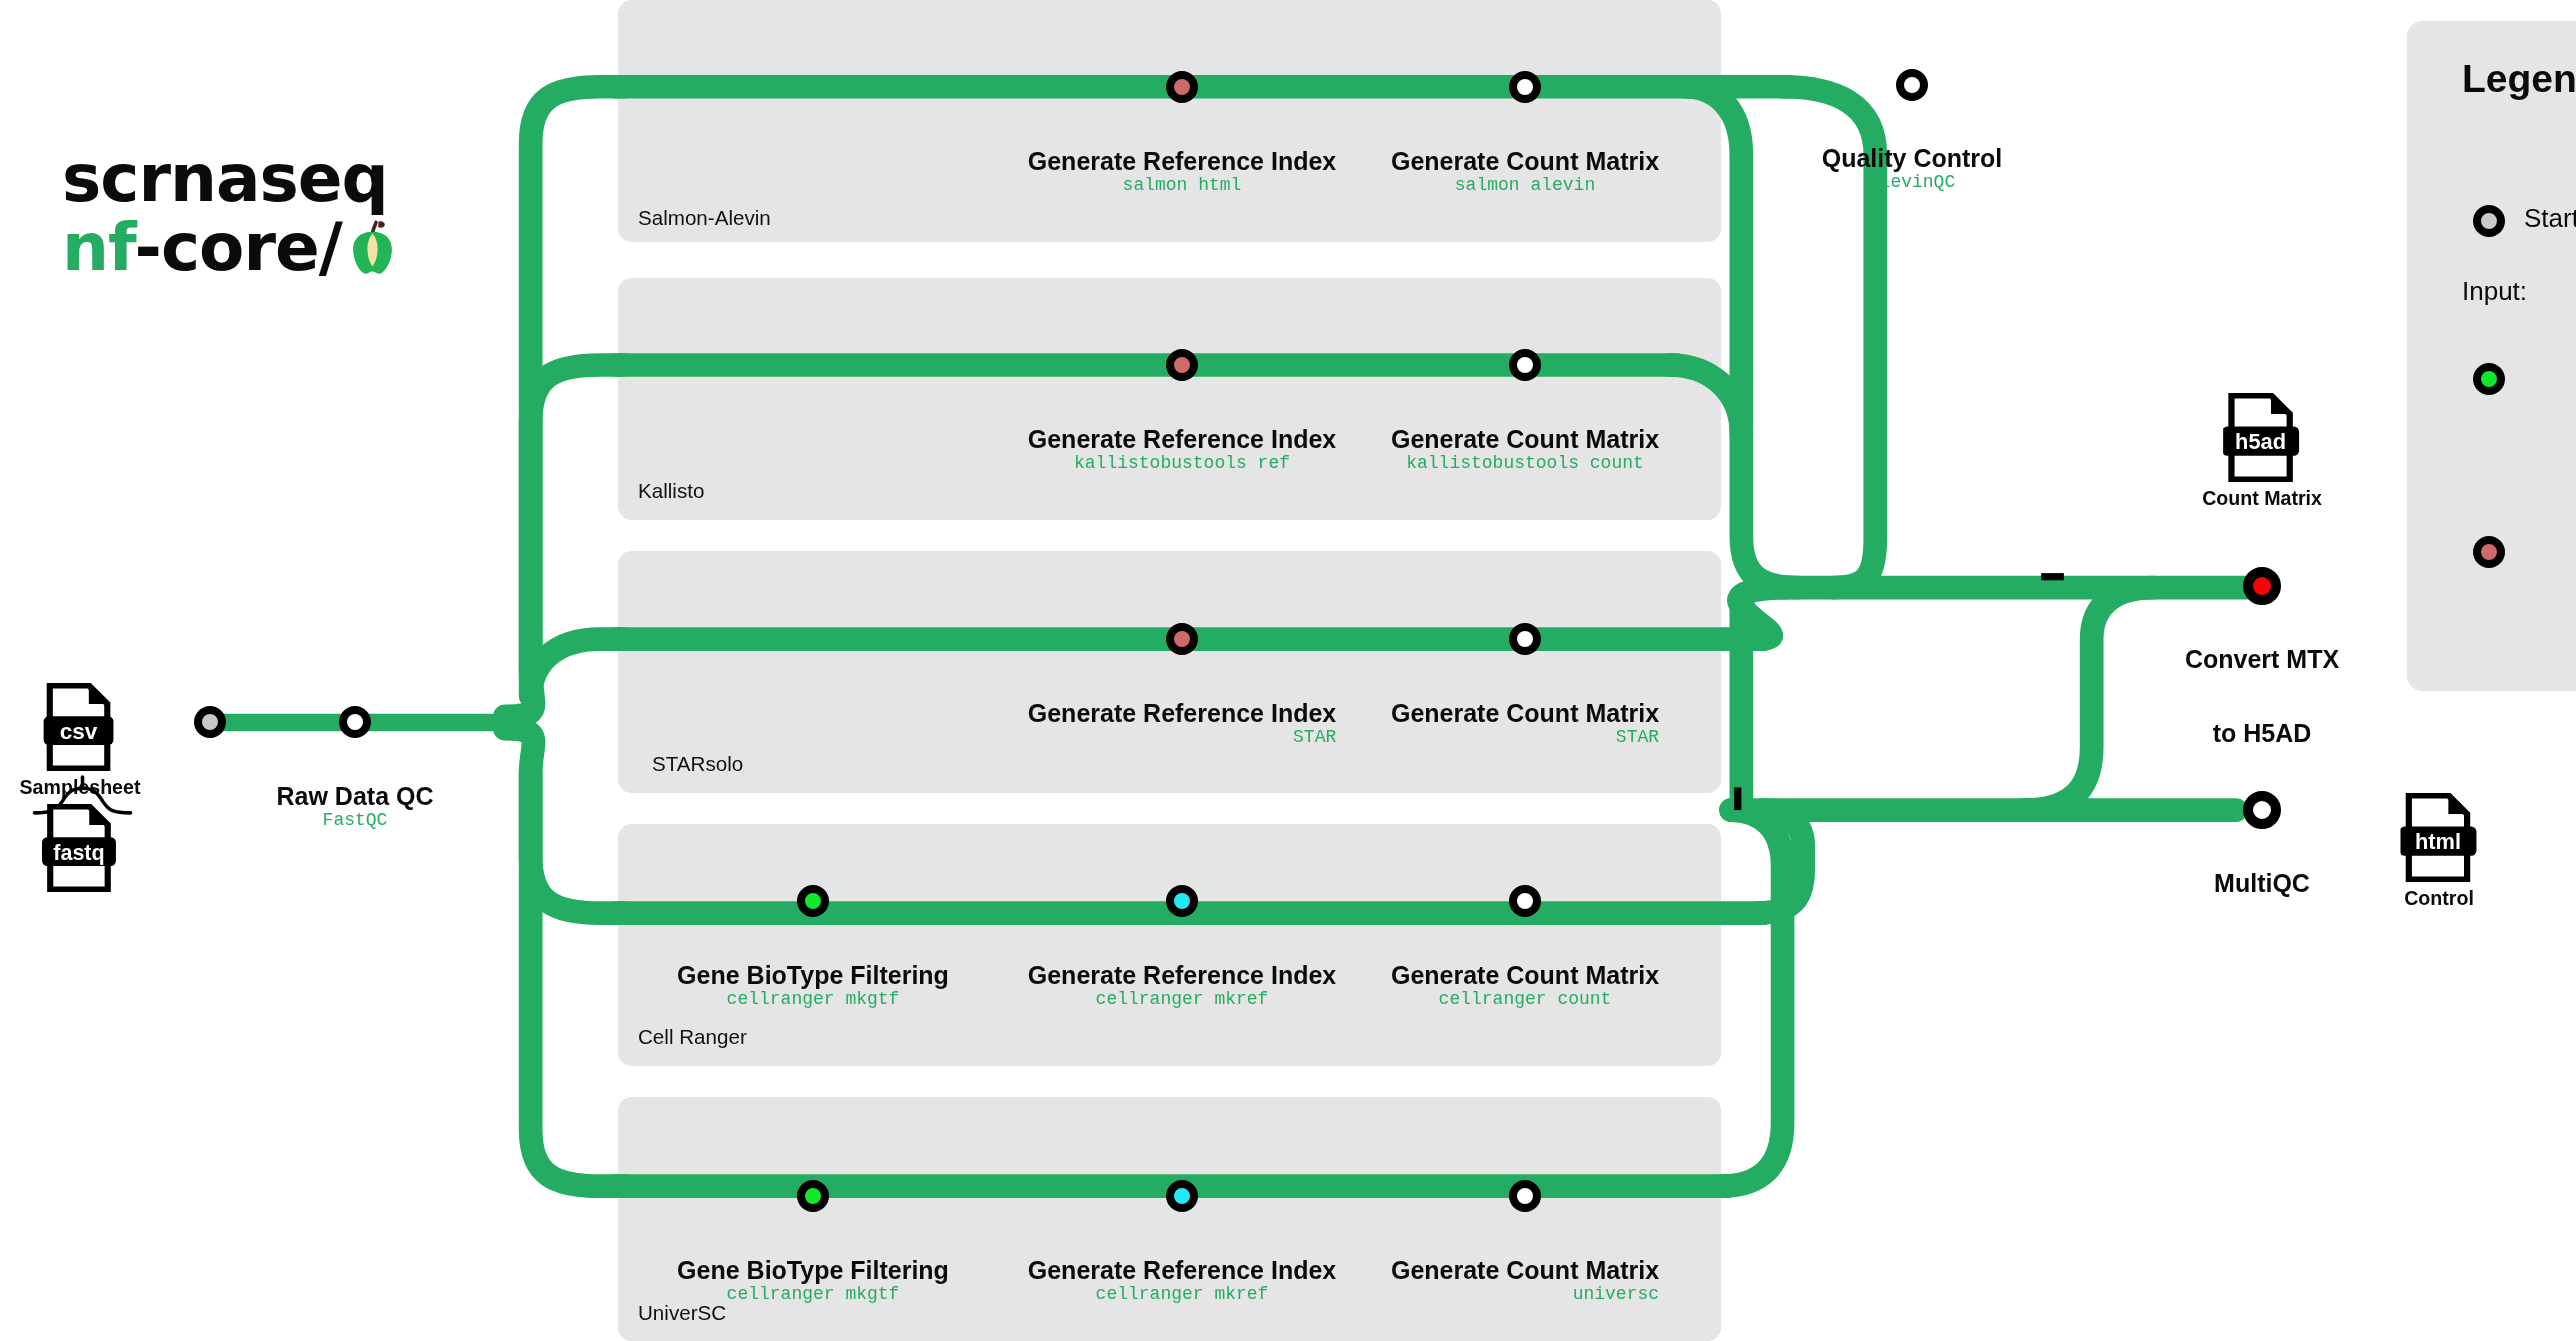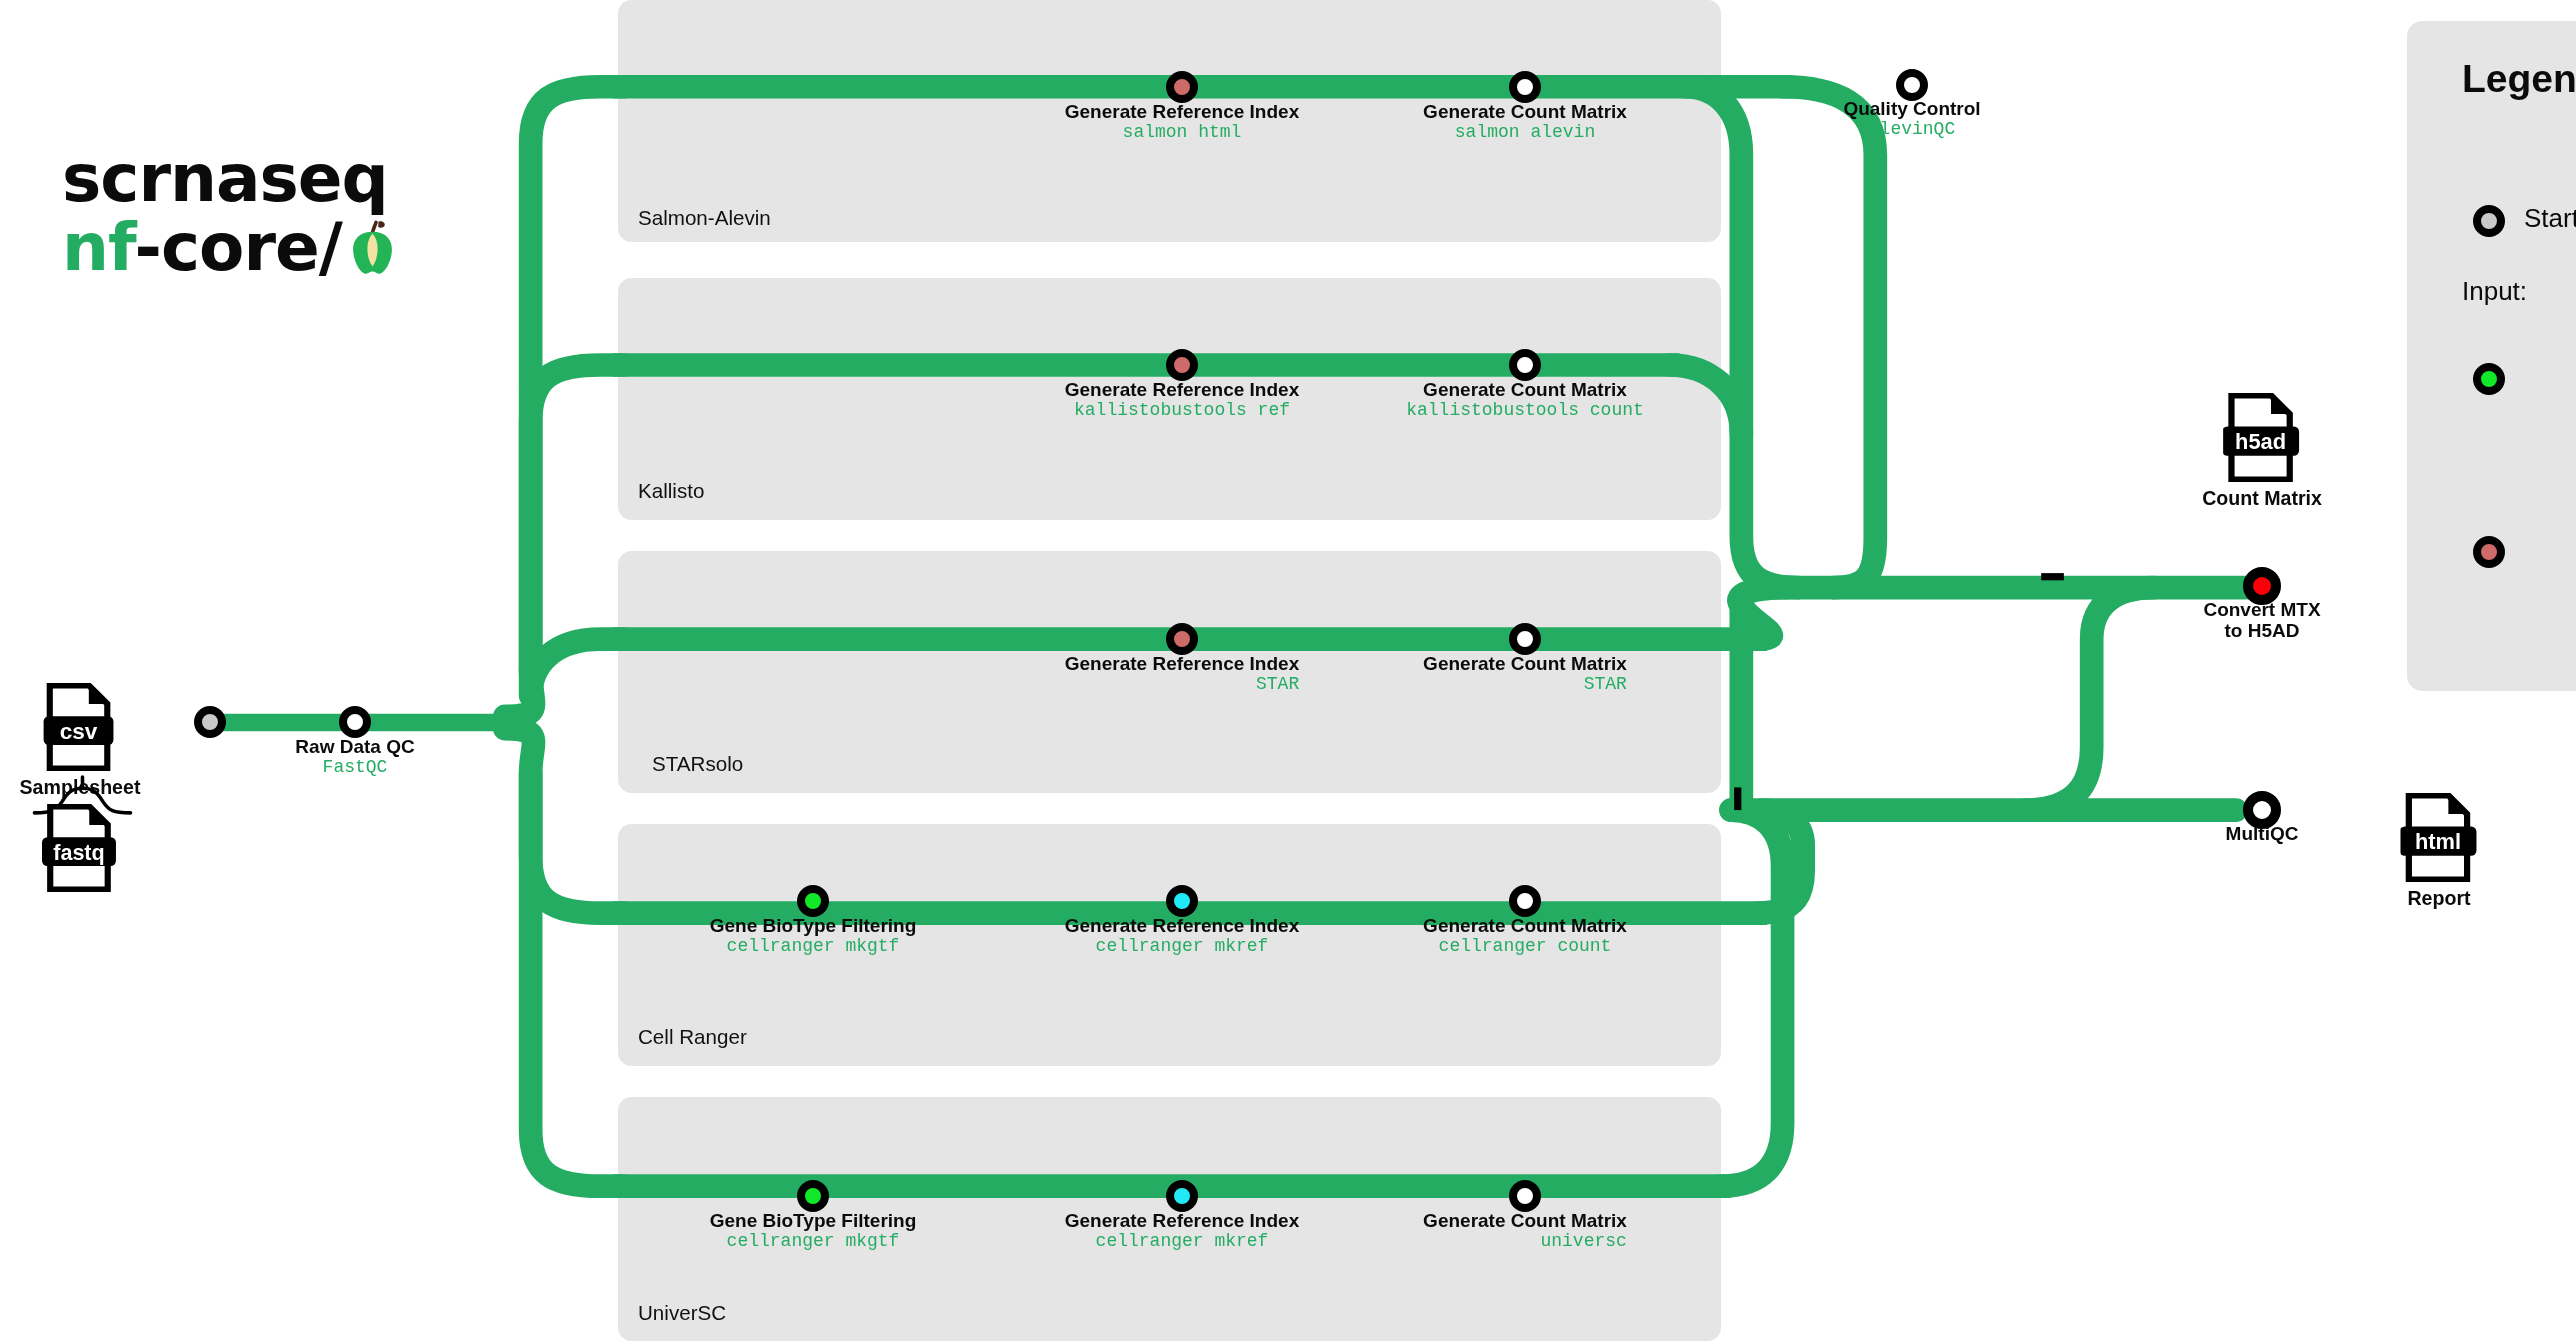--- a/index.html
+++ b/index.html
@@ -17,21 +17,21 @@
   .panel-title{position:absolute;font-size:20.6px;color:#111;font-family:"Liberation Sans",sans-serif;white-space:nowrap;}
 
   
   svg.wires{position:absolute;left:0;top:0;width:3035px;height:1342px;}
 
   
   .node{position:absolute;transform:translate(-50%,-50%);}
   .node .ring{width:32px;height:32px;border-radius:50%;border:8.8px solid #000;box-sizing:border-box;background:#ffffff;}
   .node.big .ring{width:38px;height:38px;border:10.3px solid #000;}
   .nlabel{position:absolute;left:50%;transform:translateX(-50%);text-align:center;white-space:nowrap;}
-  .nlabel .nm{font-size:19px;font-weight:700;color:#0b0b0b;font-family:"Liberation Sans",sans-serif;line-height:1.12;}
+  .nlabel .nm{font-size:25px;font-weight:700;color:#0b0b0b;font-family:"Liberation Sans",sans-serif;line-height:1.12;margin-top:46px;}
   .nlabel .tool{font-size:18px;color:#24ad62;font-family:"Liberation Mono",monospace;line-height:1.18;}
 
   
   .fileicon{position:absolute;transform:translate(-50%,0);text-align:center;}
   .fitxt{font-size:19.6px;font-weight:700;color:#0b0b0b;margin-top:4.1px;font-family:"Liberation Sans",sans-serif;white-space:nowrap;line-height:1.1;}
 
   
   #legend{position:absolute;background:#e5e5e5;border-radius:15.5px;}
   .lg-title{position:absolute;font-size:39px;font-weight:700;color:#0b0b0b;font-family:"Liberation Sans",sans-serif;}
   .lg-txt{position:absolute;font-size:26px;color:#0b0b0b;font-family:"Liberation Sans",sans-serif;white-space:nowrap;}
@@ -291,21 +291,21 @@
     </div>
   </div>
 
   <div class="fileicon" style="left:2399px;top:793px;margin-left:40px;">
     <svg width="77" height="89" viewBox="0 0 74 85">
       <path d="M8 2 H46 L64 20 V83 H8 Z" fill="#ffffff" stroke="#000" stroke-width="6"></path>
       <path d="M46 2 L64 20 H46 Z" fill="#000000"></path>
       <rect x="-1" y="32" width="74" height="28" rx="5" fill="#000000"></rect>
       <text x="36" y="54" font-family="Liberation Sans, sans-serif" font-size="21" font-weight="700" fill="#ffffff" text-anchor="middle">html</text>
     </svg>
-    <div class="fitxt">Report</div>
+    <div class="fitxt">Control</div>
   </div>
 
   <div id="legend" style="left:2407px;top:20.6px;width:617px;height:670px;"></div>
 
   <div class="lg-title" style="left:2462px;top:57px;">Legend</div>
 
   <div class="node" style="left:2489px;top:221px;">
     <div class="ring" style="background:#c9c9c9;"></div>
   </div>
   <div class="lg-txt" style="left:2524px;top:203px;">Start</div>

